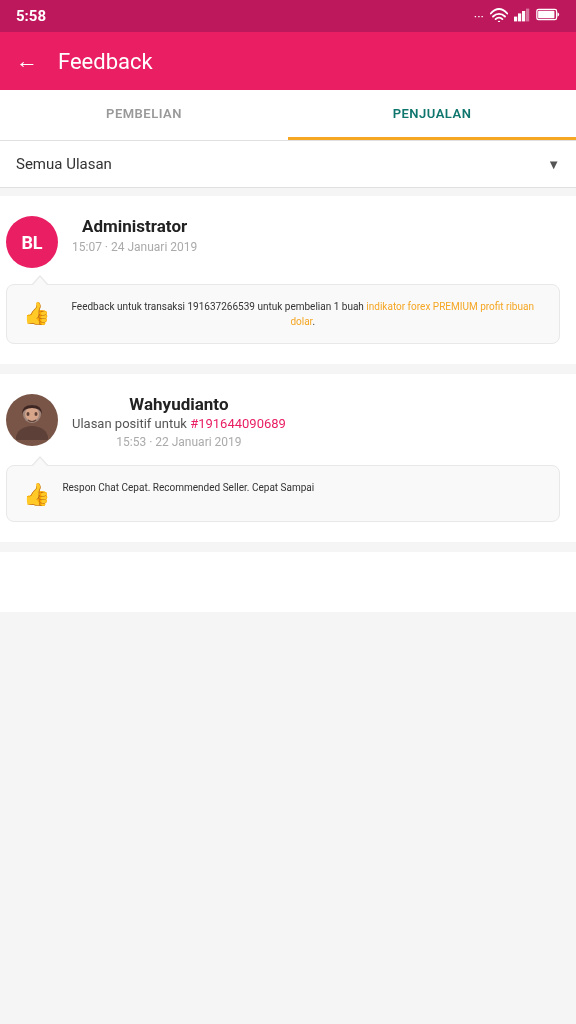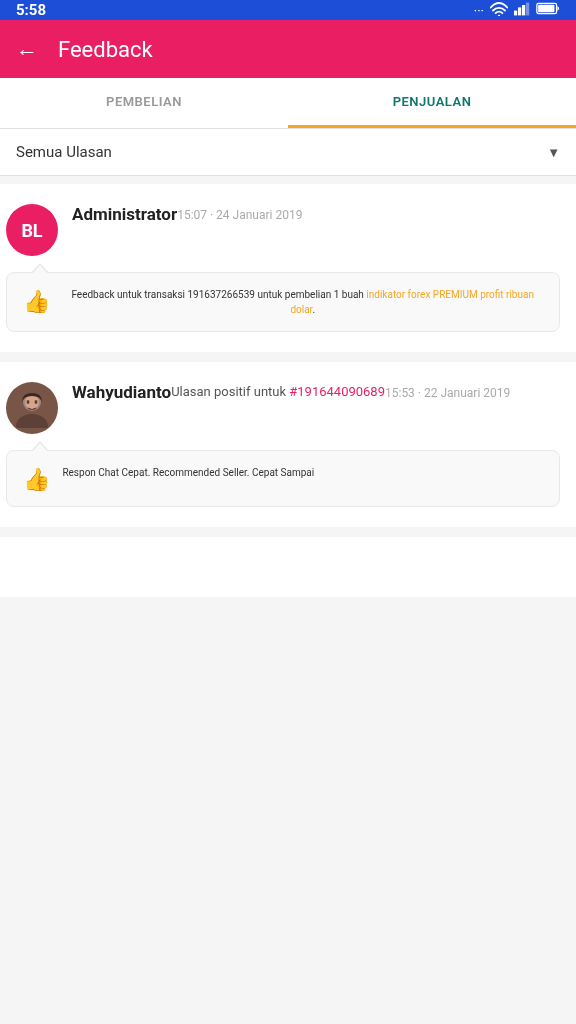--- a/index.html
+++ b/index.html
@@ -7,27 +7,27 @@
     body {
       width: 576px;
       min-height: 1024px;
       font-family: 'Roboto', Arial, sans-serif;
       background: #f5f5f5;
       overflow-x: hidden;
     }
 
     
     .status-bar {
-      background: #1d4ed8;
+      background: #be185d;
       color: white;
       display: flex;
       justify-content: space-between;
       align-items: center;
       padding: 0 16px;
-      height: 20px;
+      height: 32px;
     }
     .status-time {
       font-size: 15px;
       font-weight: bold;
     }
     .status-icons {
       display: flex;
       align-items: center;
       gap: 6px;
       font-size: 13px;
@@ -128,20 +128,21 @@
     .avatar-initials {
       background: #e91e63;
     }
     .avatar-photo {
       background: #795548;
       overflow: hidden;
     }
 
     .reviewer-info {
       display: flex;
+      flex-direction: column;
     }
     .reviewer-name {
       font-size: 17px;
       font-weight: bold;
       color: #222;
     }
     .reviewer-sub {
       font-size: 13px;
       color: #555;
       margin-top: 2px;

